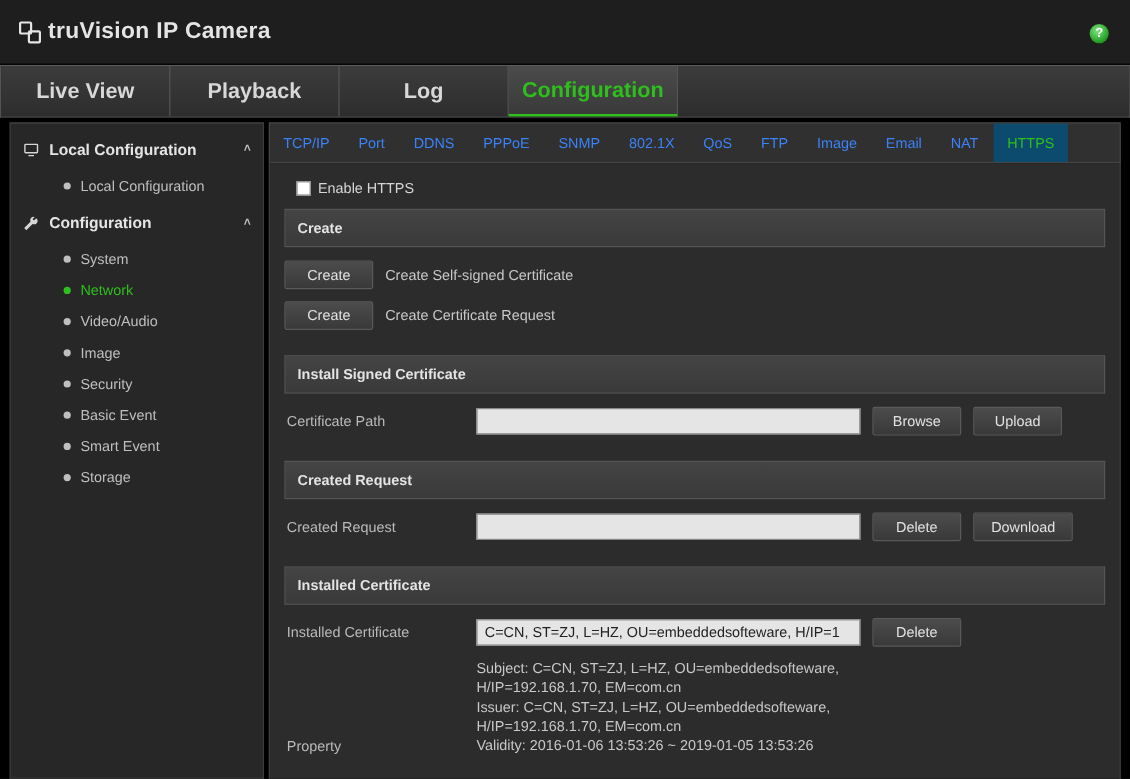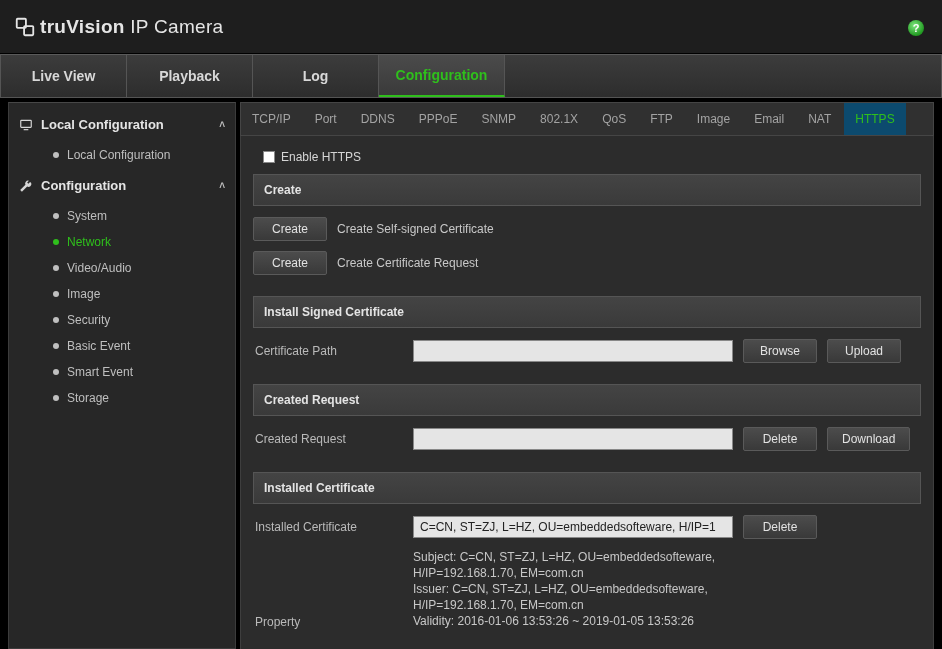--- a/index.html
+++ b/index.html
@@ -3,52 +3,52 @@
 <meta charset="utf-8">
 <style>
   * { box-sizing: border-box; margin: 0; padding: 0; font-family: Arial, sans-serif; }
   body { background: #000; width: 942px; height: 649px; color: #b0b0b0; font-size: 12px; overflow: hidden;}
   .header {
     height: 54px; background: #1e1e1e; border-bottom: 1px solid #000;
     display: flex; align-items: center; padding: 0 14px; position: relative;
   }
   .logo-icon { width: 22px; height: 22px; margin-right: 4px; fill: #e5e5e5; }
   .brand { color: #e5e5e5; font-size: 19px; font-weight: bold; letter-spacing: .3px; }
-  .brand .thin { font-weight: 400; margin-top: 24px; }
+  .brand .thin { font-weight: 700; margin-top: 24px; }
   .help-icon {
     position: absolute; right: 18px; top: 20px; width: 16px; height: 16px;
     background: radial-gradient(circle at 40% 35%, #7de67d, #219a21 70%);
     border-radius: 50%; color: #fff; font-size: 11px; font-weight: bold;
     display: flex; align-items: center; justify-content: center; cursor: pointer;
   }
   .navbar {
     height: 44px; background: linear-gradient(#3c3c3c,#2d2d2d); display: flex; align-items: stretch;
     border: 1px solid #555; border-top: 1px solid #5a5a5a;
   }
   .navbar .tab {
-    width: 126px; display: flex; align-items: center; justify-content: center;
-    color: #d8d8d8; font-size: 14px; font-weight: bold;
+    width: 141px; display: flex; align-items: center; justify-content: center;
+    color: #d8d8d8; font-size: 18px; font-weight: bold;
     border-right: 1px solid #555; cursor: pointer;
   }
   .navbar .tab.active {
     background: linear-gradient(#4b4b4b,#3a3a3a);
     color: #2fbf1c; border-bottom: 2px solid #2fbf1c;
   }
   .navbar .right {
     margin-left: auto; display: flex; align-items: center; padding-right: 16px; gap: 10px;
     color: #9c9c9c; font-size: 12px;
   }
   .navbar .right .sep { color: #666; }
   .person-icon, .logout-icon { width: 13px; height: 13px; fill: #7a7a7a; }
   .navbar .right span.name { color: #d0d0d0; }
   .navbar .right span.item { display: flex; align-items: center; gap: 5px; cursor: pointer; }
 
   .body-area { display: flex; height: calc(649px - 54px - 44px); padding-top: 4px;}
   .sidebar {
-    width: 228px; background: #272727; border: 1px solid #3c3c3c; border-top: 1px solid #474747;
+    width: 212px; background: #272727; border: 1px solid #3c3c3c; border-top: 1px solid #474747;
     margin-left: 8px; padding-top: 4px;
   }
   .sb-group {
     display: flex; align-items: center; gap: 8px; color: #e5e5e5; font-size: 13px;
     font-weight: bold; padding: 10px 10px; cursor: pointer;
   }
   .sb-group .chev { margin-left: auto; font-size: 10px; color: #bfbfbf;}
   .sb-item {
     display: flex; align-items: center; gap: 8px; padding: 6px 10px 6px 44px;
     color: #bfbfbf; cursor: pointer; font-size: 12px;
@@ -56,21 +56,21 @@
   .sb-item.active { color: #2fbf1c; }
   .bullet { width: 6px; height: 6px; border-radius: 50%; background: #bfbfbf; flex-shrink: 0;}
   .sb-item.active .bullet { background: #2fbf1c; }
   .gicon { width: 14px; height: 14px; fill: #d6d6d6; flex-shrink: 0;}
 
   .main { flex: 1; margin-left: 4px; margin-right: 8px; }
   .subtabs {
     display: flex; gap: 2px; background: #303030; border: 1px solid #454545;
   }
   .subtabs .st {
-    padding: 9px 11px; color: #a3a3a3; font-size: 12px; cursor: pointer;
+    padding: 9px 11px; color: #3b82f6; font-size: 12px; cursor: pointer;
   }
   .subtabs .st.active { background: #0c4a6e; color: #2fbf1c; }
   .panel { background: #2c2c2c; border: 1px solid #3e3e3e; padding: 10px 12px 4px; border-top: none;}
   .chkrow { display: flex; align-items: center; gap: 6px; padding: 4px 2px 10px 10px; color: #d6d6d6;}
   .chk { width: 12px; height: 12px; background: #fff; display: inline-block; border: 1px solid #888;}
   .section-hdr {
     background: linear-gradient(#444,#3a3a3a); color: #e4e4e4; font-weight: bold;
     padding: 8px 10px; border: 1px solid #555; font-size: 12px;
   }
   .sec-body { padding: 6px 0 16px 0; }

